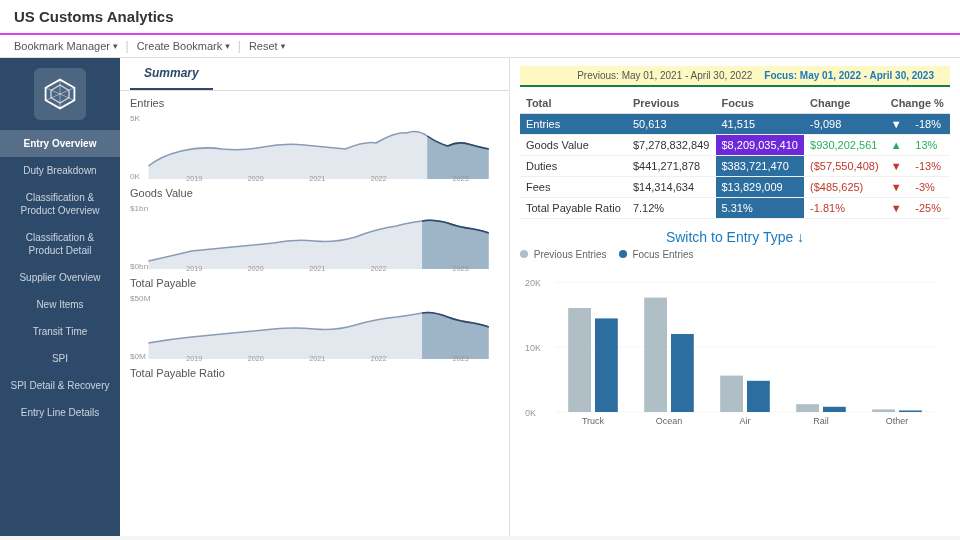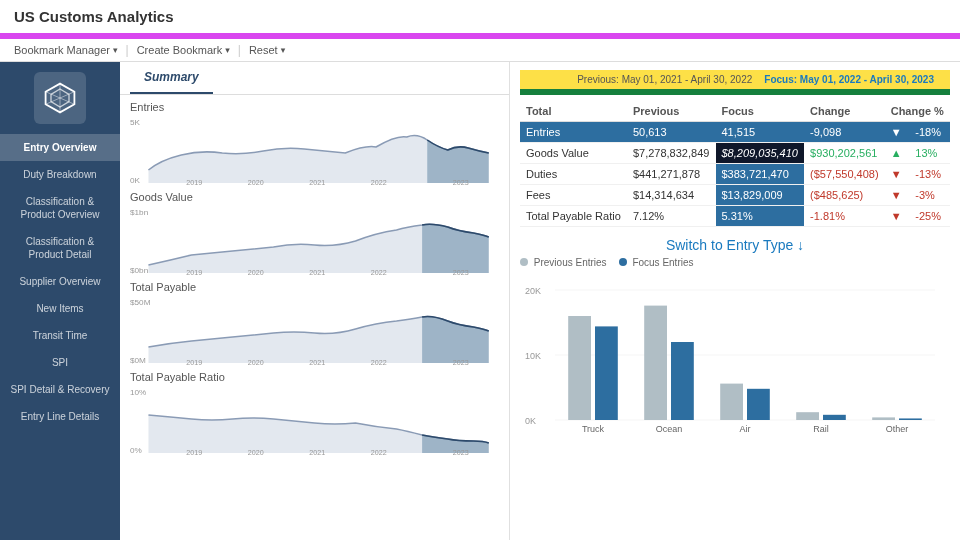--- a/index.html
+++ b/index.html
@@ -1,18 +1,18 @@
 <!DOCTYPE html>
 <html><head>
   <meta charset="utf-8">
   <style>
     * { box-sizing: border-box; margin: 0; padding: 0; }
     body { font-family: Arial, sans-serif; font-size: 12px; background: #f5f5f5; color: #333; width: 960px; height: 540px; overflow: hidden; }
     
-    .top-bar { background: #fff; border-bottom: 6px solid #d946ef; padding: 8px 14px; display: flex; align-items: center; }
+    .top-bar { background: #fff; border-bottom: 2px solid #d946ef; padding: 8px 14px; display: flex; align-items: center; }
     .top-title { font-size: 15px; font-weight: 600; color: #333; }
     
     .toolbar { background: #fff; border-bottom: 1px solid #ddd; padding: 4px 14px; display: flex; align-items: center; gap: 8px; }
     .toolbar-btn { font-size: 11px; color: #555; background: none; border: none; cursor: pointer; display: flex; align-items: center; gap: 3px; text-align: right; }
     .chevron-down { font-size: 9px; }
     
     .main-layout { display: flex; height: calc(540px - 62px); }
     
     .sidebar { width: 120px; background: #2d4a6b; display: flex; flex-direction: column; align-items: center; padding-top: 10px; flex-shrink: 0; }
     .sidebar-logo { width: 52px; height: 52px; background: rgba(255,255,255,0.15); border-radius: 6px; display: flex; align-items: center; justify-content: center; margin-bottom: 10px; }
@@ -23,21 +23,21 @@
     .content { flex: 1; overflow: hidden; background: #f0f2f4; }
     
     .content-inner { display: flex; height: 100%; }
     
     .left-panel { width: 390px; background: #fff; overflow-y: auto; padding: 0; border-right: 1px solid #e0e0e0; }
     
     .tabs-row { display: flex; border-bottom: 1px solid #ddd; padding: 0 10px; background: #fff; }
     .tab { padding: 8px 14px; font-size: 12px; cursor: pointer; color: #555; border-bottom: 2px solid transparent; }
     .tab.active { color: #2d4a6b; border-bottom: 2px solid #2d4a6b; font-weight: 600; font-style: italic; }
     
-    .date-bar { display: flex; justify-content: flex-end; align-items: center; padding: 4px 16px; font-size: 10px; color: #666; gap: 8px; background: #fde047; border-bottom: 6px solid #15803d; }
+    .date-bar { display: flex; justify-content: flex-end; align-items: center; padding: 4px 16px; font-size: 10px; color: #666; gap: 8px; background: #fef9c3; border-bottom: 2px solid #15803d; }
     .date-focus { color: #1a7abf; font-weight: 600; }
     
     .charts-area { padding: 4px 10px; }
     .chart-section { margin-bottom: 4px; }
     .chart-label { font-size: 11px; color: #555; margin-bottom: 2px; font-weight: 500; }
     .chart-box { height: 68px; position: relative; overflow: hidden; }
     .chart-box svg { width: 100%; height: 100%; }
     
     .right-panel { flex: 1; background: #fff; overflow-y: auto; padding: 8px 10px; }
     
@@ -191,35 +191,20 @@
                 <text x="115" y="70" font-size="7" fill="#999">2020</text>
                 <text x="175" y="70" font-size="7" fill="#999">2021</text>
                 <text x="235" y="70" font-size="7" fill="#999">2022</text>
                 <text x="315" y="70" font-size="7" fill="#999">2023</text>
               </svg>
             </div>
           </div>
 
           <div class="chart-section">
             <div class="chart-label">Total Payable Ratio</div>
-            <div class="chart-box" style="height:72px;">
-              <svg viewBox="0 0 360 72" preserveAspectRatio="none">
-                <text x="0" y="10" font-size="8" fill="#999">10%</text>
-                <text x="0" y="68" font-size="8" fill="#999">0%</text>
-                <path d="M18,30 Q40,32 60,34 Q80,36 100,34 Q120,32 140,34 Q160,36 180,38 Q200,40 220,38 Q240,42 260,44 Q270,46 285,50 Q295,52 310,54 Q320,56 335,56 Q345,56 350,58 L350,68 L18,68 Z" fill="#d0d8e4" opacity="0.6"></path>
-                <path d="M18,30 Q40,32 60,34 Q80,36 100,34 Q120,32 140,34 Q160,36 180,38 Q200,40 220,38 Q240,42 260,44 Q270,46 285,50 Q295,52 310,54 Q320,56 335,56 Q345,56 350,58" fill="none" stroke="#8a9bb5" stroke-width="1.5"></path>
-                <path d="M285,50 Q295,52 310,54 Q320,56 335,56 Q345,56 350,58 L350,68 L285,68 Z" fill="#5a7fa0" opacity="0.5"></path>
-                <path d="M285,50 Q295,52 310,54 Q320,56 335,56 Q345,56 350,58" fill="none" stroke="#2d4a6b" stroke-width="1.5"></path>
-                <text x="55" y="70" font-size="7" fill="#999">2019</text>
-                <text x="115" y="70" font-size="7" fill="#999">2020</text>
-                <text x="175" y="70" font-size="7" fill="#999">2021</text>
-                <text x="235" y="70" font-size="7" fill="#999">2022</text>
-                <text x="315" y="70" font-size="7" fill="#999">2023</text>
-              </svg>
-            </div>
           </div>
         </div>
       </div>
 
       <div class="right-panel">
         <div class="date-bar" style="display:flex;justify-content:flex-end;gap:12px;font-size:10px;margin-bottom:6px;color:#555;">
           <span>Previous: May 01, 2021 - April 30, 2022</span>
           <span class="date-focus" style="color:#1a7abf;font-weight:600;">Focus: May 01, 2022 - April 30, 2023</span>
         </div>
 
@@ -238,21 +223,21 @@
     <td>Entries</td>
     <td>50,613</td>
     <td style="">41,515</td>
     <td style="color:#fff">-9,098</td>
     <td style="color:#fff">▼</td>
     <td style="color:#fff">-18%</td>
   </tr>
               <tr>
     <td>Goods Value</td>
     <td>$7,278,832,849</td>
-    <td style="background:#0f172a;color:#fff;padding:4px 6px;font-style:italic;">$8,209,035,410</td>
+    <td style="background:#6d28d9;color:#fff;padding:4px 6px;">$8,209,035,410</td>
     <td style="color:#27ae60">$930,202,561</td>
     <td style="color:#27ae60">▲</td>
     <td style="color:#27ae60">13%</td>
   </tr>
               <tr>
     <td>Duties</td>
     <td>$441,271,878</td>
     <td style="background:#2d6ea0;color:#fff;padding:4px 6px;">$383,721,470</td>
     <td style="color:#c0392b">($57,550,408)</td>
     <td style="color:#c0392b">▼</td>

